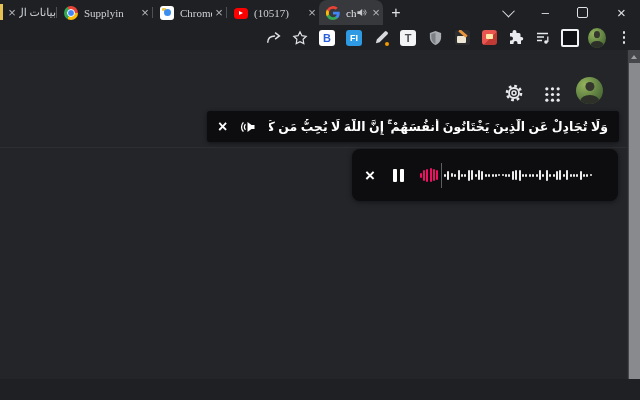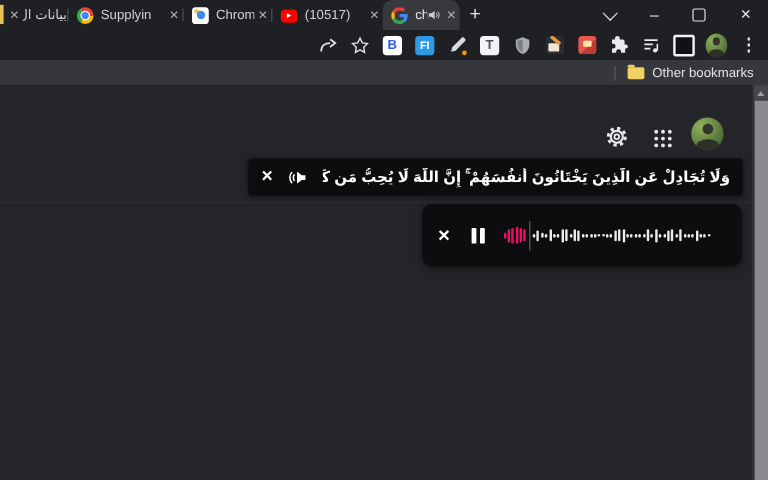--- a/index.html
+++ b/index.html
@@ -1,21 +1,21 @@
 <!DOCTYPE html>
 <html><head>
 <meta charset="utf-8">
 <style>
   html,body{margin:0;padding:0;background:#1e2023;}
   .browser{position:relative;width:640px;height:400px;overflow:hidden;
     font-family:"Liberation Sans","DejaVu Sans",sans-serif;background:#1e2023;}
   
   .tabbar{position:relative;height:25px;display:flex;align-items:stretch;background:#1e2023;}
   .tab{display:flex;align-items:center;font-size:11px;color:#cfd1d6;box-sizing:border-box;position:relative;cursor:default;}
-  .tab .ttl{flex:1;overflow:hidden;white-space:nowrap;}
+  .tab .ttl{flex:1;overflow:hidden;white-space:nowrap;font-family:Liberation Serif, serif;}
   .tab .x{flex:none;width:14px;text-align:center;color:#b4b6bc;font-size:13px;line-height:14px;}
   .tab.active{background:#38393d;border-radius:8px 8px 0 0;color:#e4e6ea;}
   .tdiv{width:1px;height:11px;background:#4e5056;align-self:center;}
   .fav{flex:none;width:14px;height:14px;margin:0 6px 0 7px;position:relative;}
   .sliver{position:absolute;left:0;top:4px;width:3px;height:16px;background:#e6c254;}
   .chrome-fav{border-radius:50%;background:conic-gradient(from -30deg,#ea4335 0 120deg,#fbbc05 0 240deg,#34a853 0 360deg);}
   .chrome-fav::after{content:"";position:absolute;inset:3px;border-radius:50%;background:#4285f4;border:1.5px solid #fff;box-sizing:border-box;}
   .cws-fav{background:#fff;border-radius:3px;}
   .cws-fav::before{content:"";position:absolute;left:2px;top:2px;width:4px;height:3px;background:#f2c744;border-radius:1px;}
   .cws-fav::after{content:"";position:absolute;left:3.5px;top:3.5px;width:7px;height:7px;border-radius:50%;background:#3e8ef0;}
@@ -196,25 +196,20 @@
       </span>
     <span class="ic">
         <span class="dots">
           <span></span>
           <span></span>
           <span></span>
         </span>
       </span>
   </div>
 
-  <div class="bookmarks">
-    <span class="bm-div"></span>
-    <span class="folder"></span>
-    <span>Other bookmarks</span>
-  </div>
 
   <div class="page">
     <div class="page-sep"></div>
 
     <span class="pg-gear">
       <svg width="20" height="20" viewBox="0 0 20 20" fill="none">
         <circle cx="10" cy="10" r="7" stroke="#e8eaed" stroke-width="2.6" stroke-dasharray="2.7 2.8"></circle>
         <circle cx="10" cy="10" r="5" stroke="#e8eaed" stroke-width="1.8"></circle>
         <circle cx="10" cy="10" r="2" stroke="#e8eaed" stroke-width="1.5"></circle>
       </svg>

